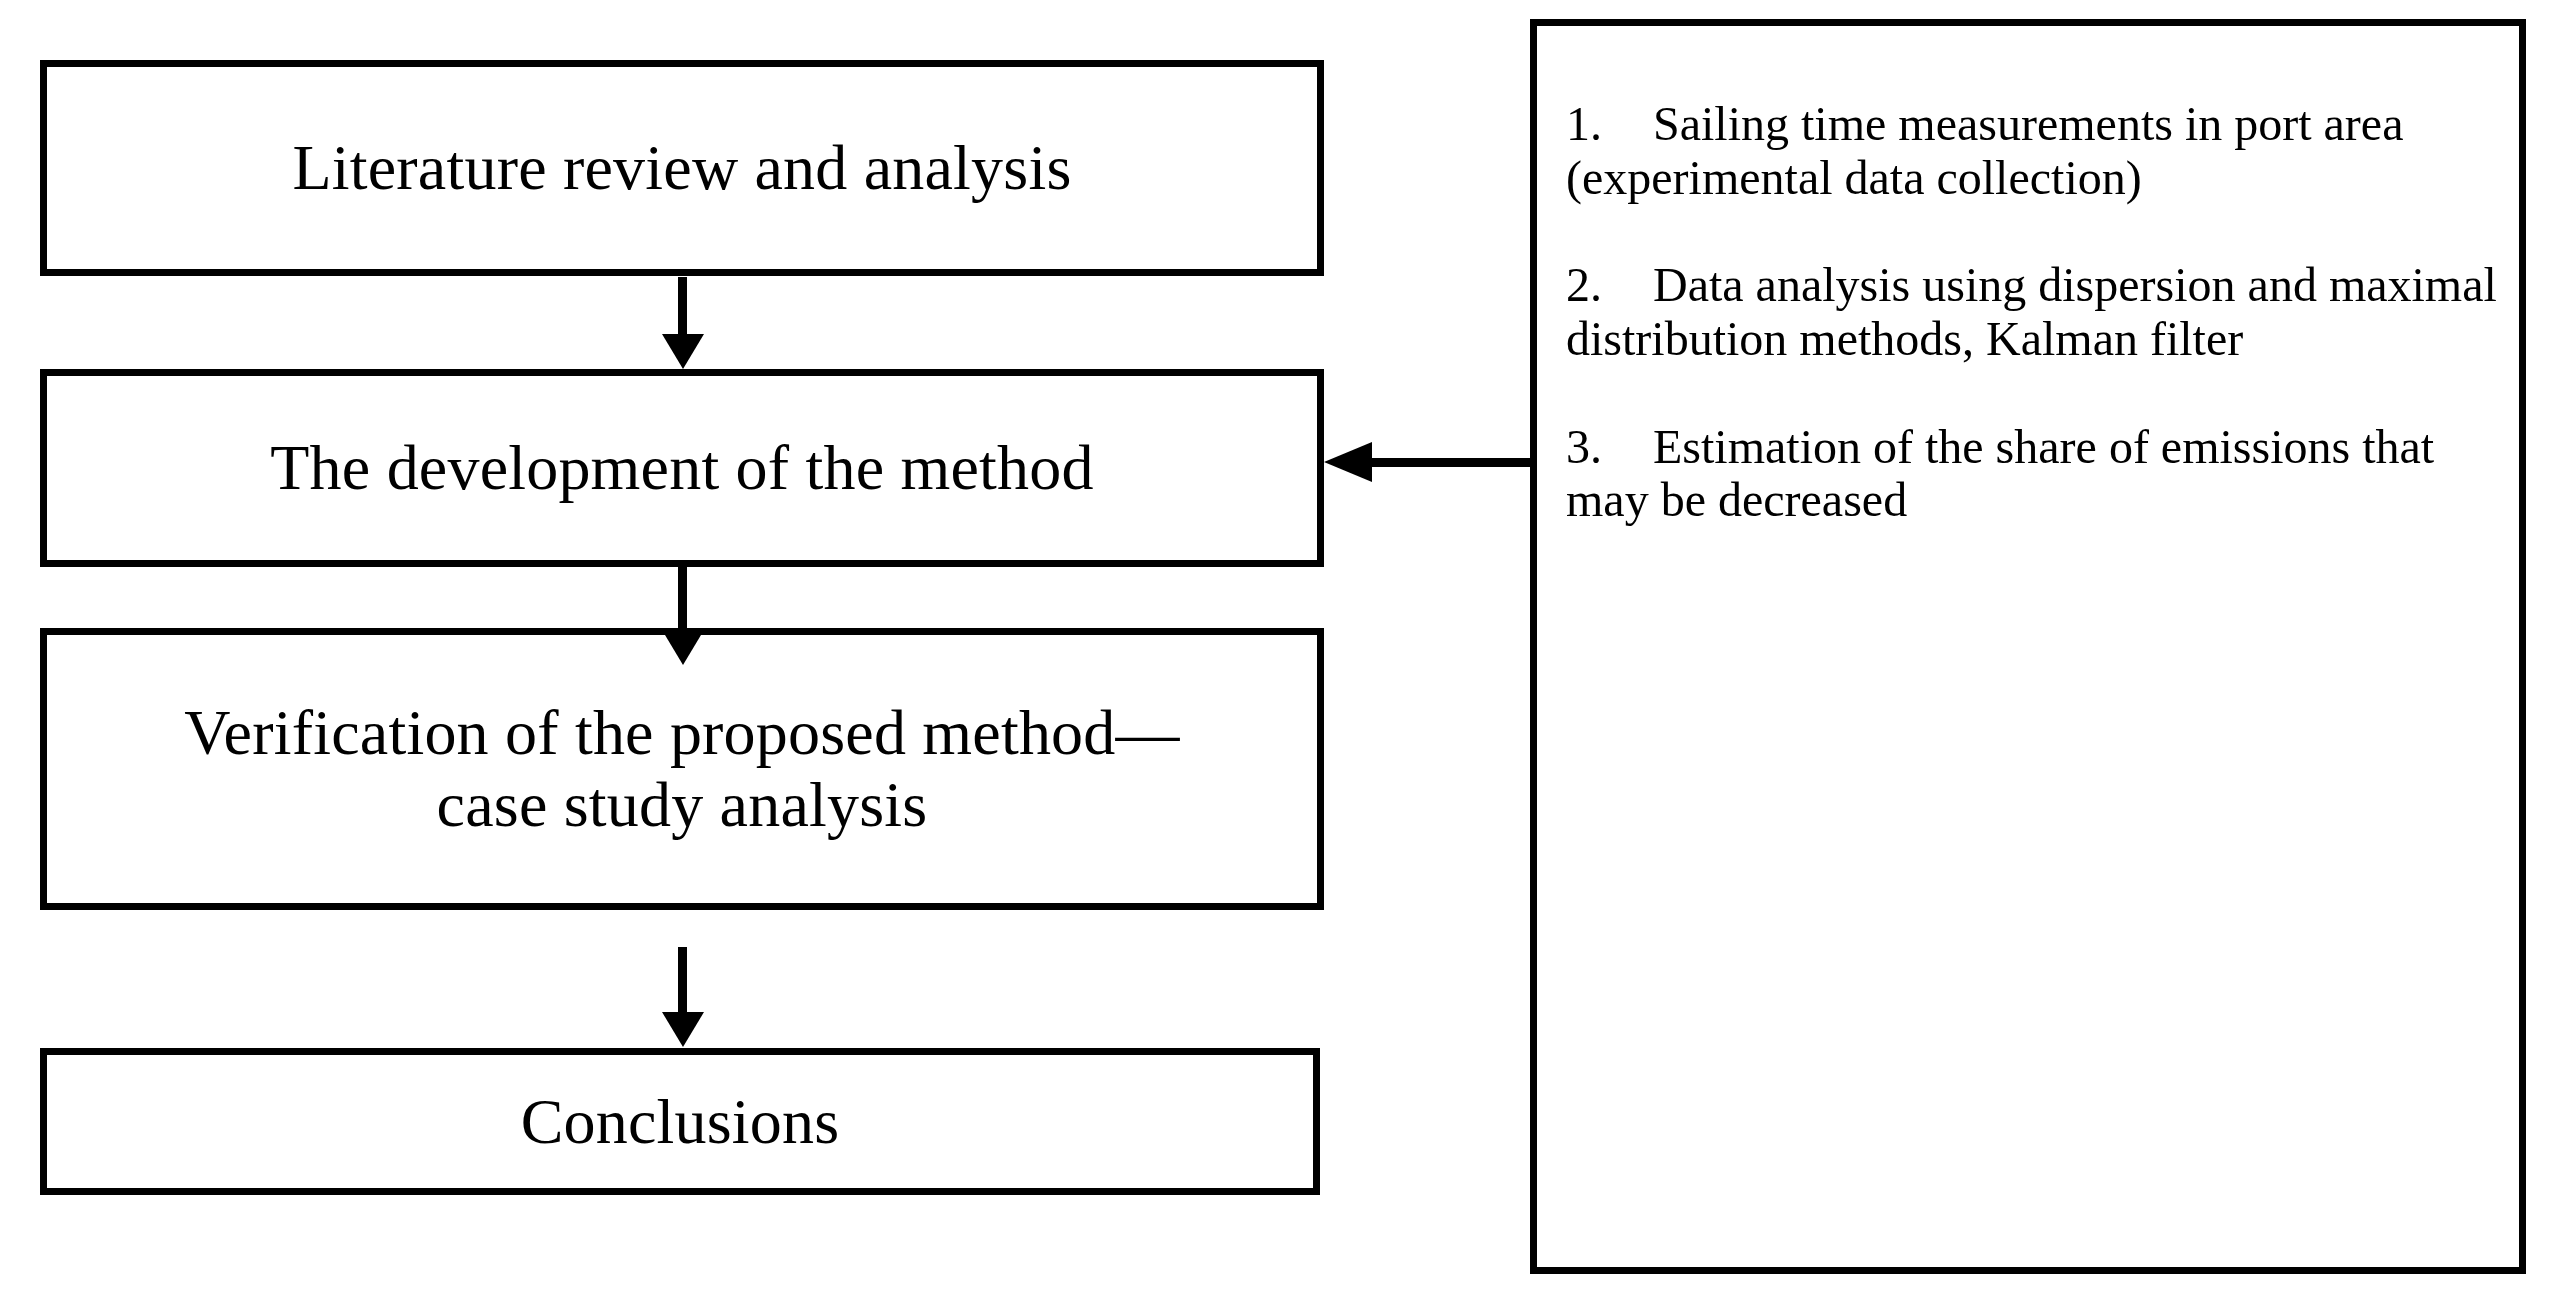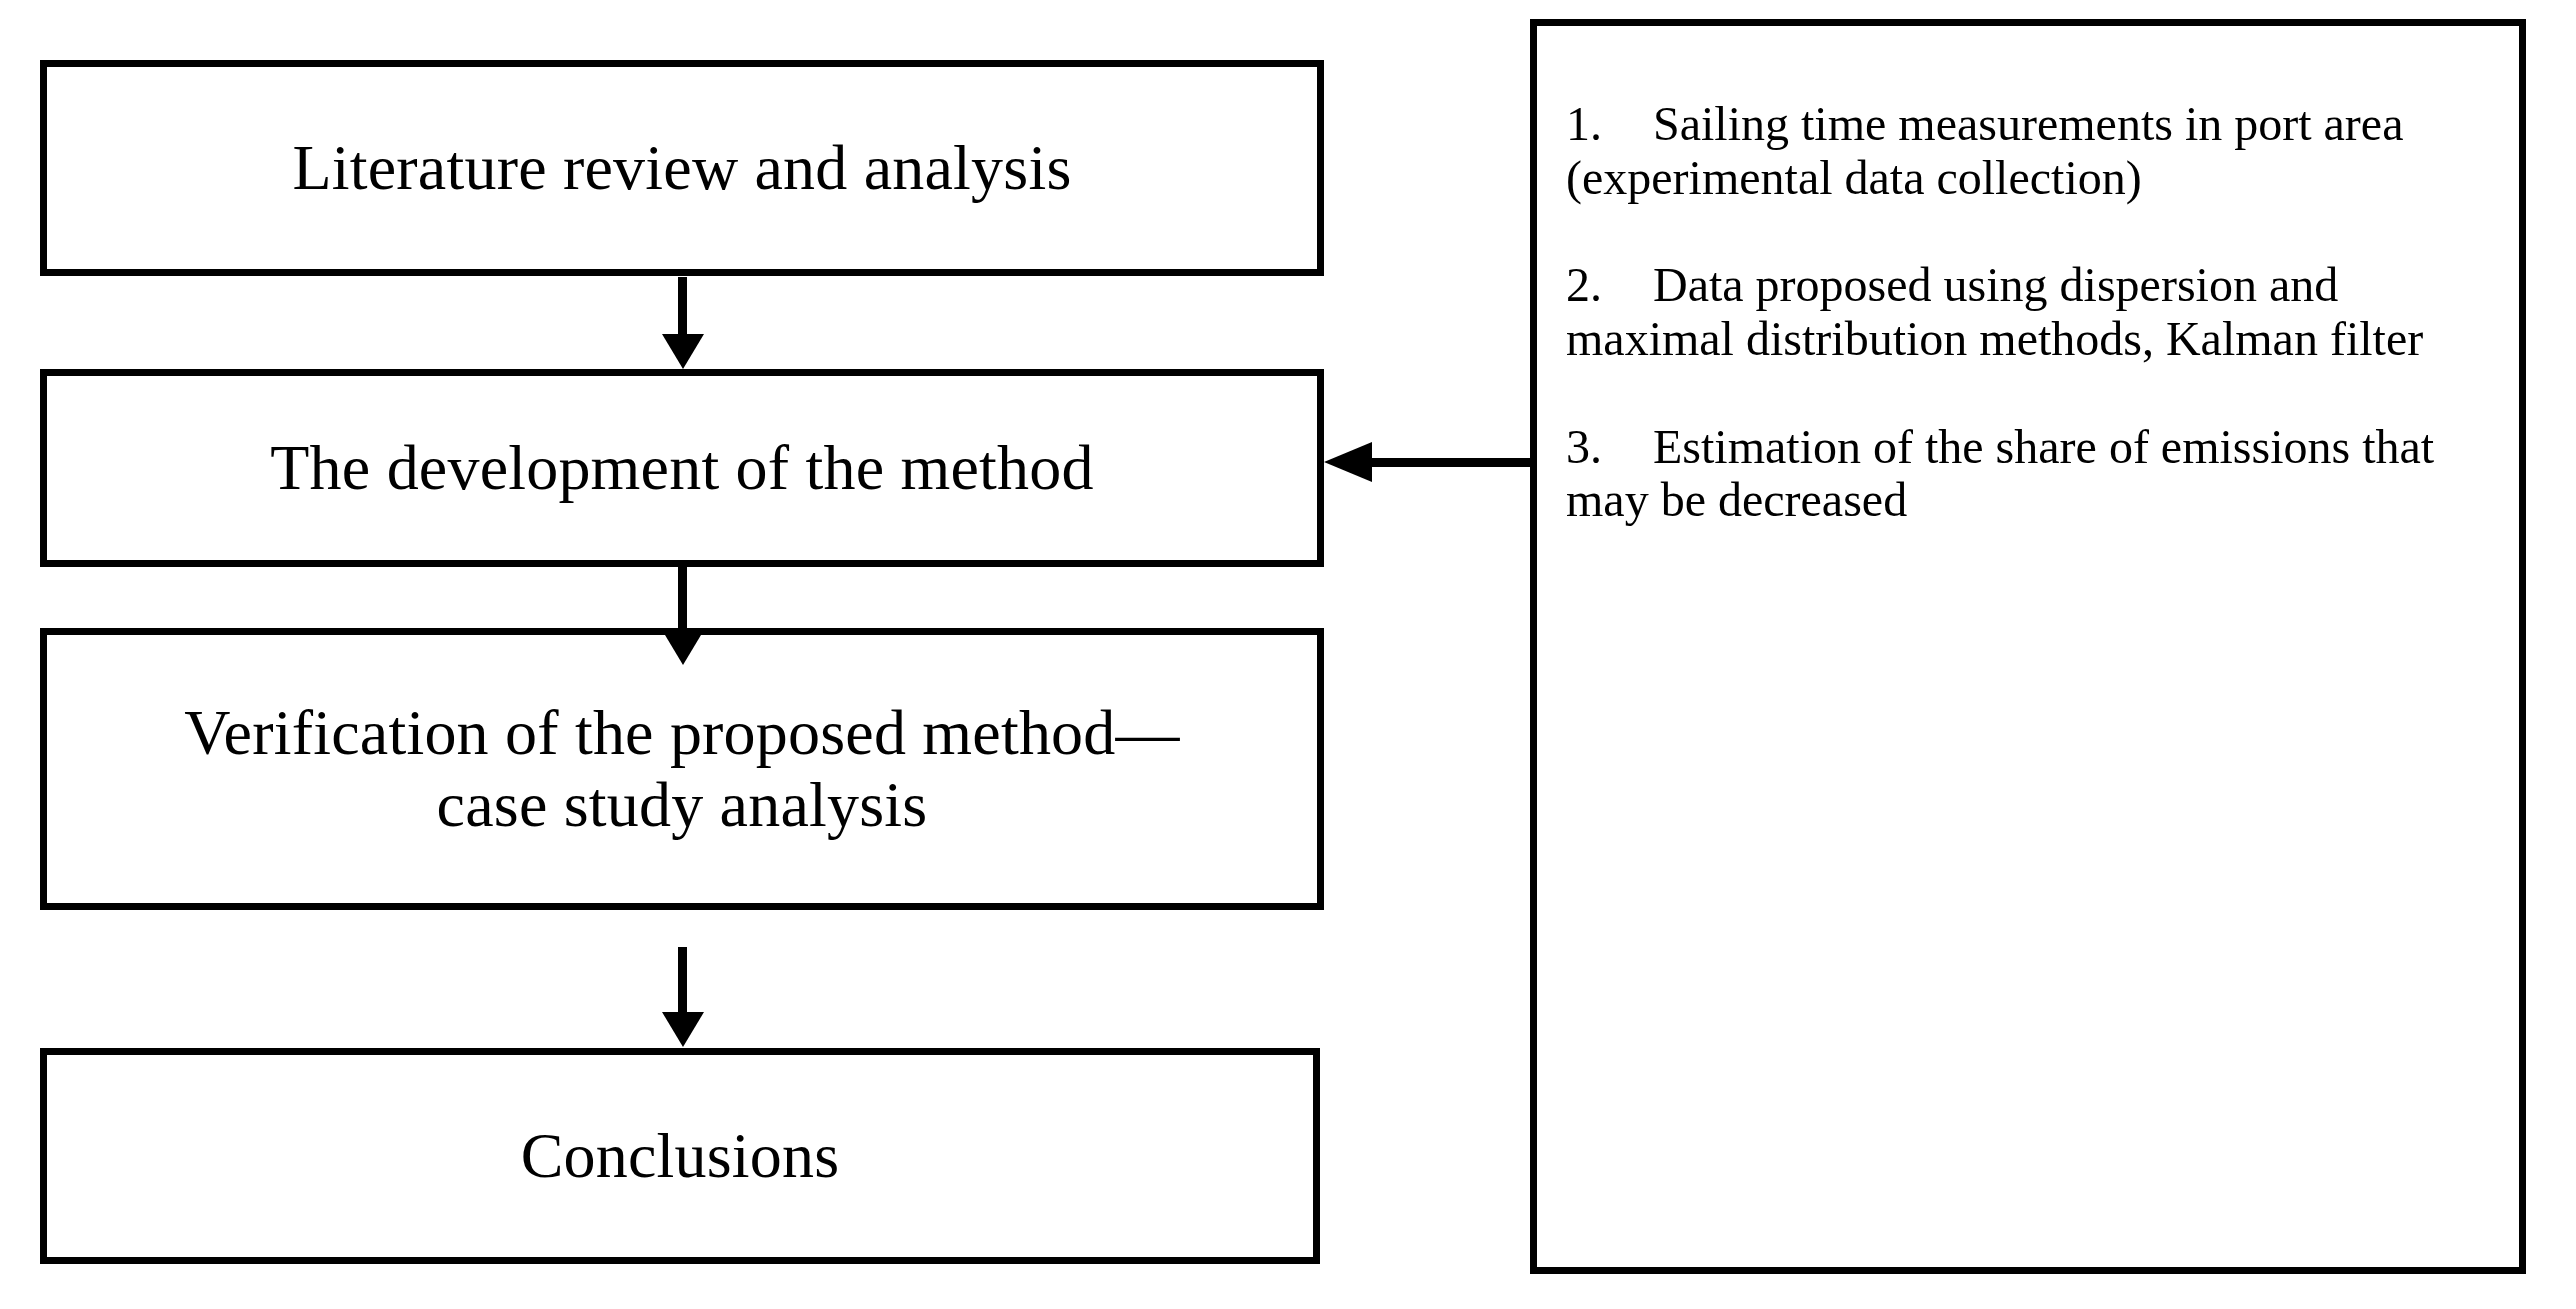--- a/index.html
+++ b/index.html
@@ -32,21 +32,21 @@
     font-size: 64px;
     line-height: 1.12;
     letter-spacing: 0.2px;
     padding: 0 21px;
     white-space: pre-line;
   }
 
   #box-literature { left: 40px;  top: 60px;   width: 1284px; height: 216px; }
   #box-development{ left: 40px;  top: 369px;  width: 1284px; height: 198px; align-items: center; }
   #box-verification{left: 40px;  top: 628px;  width: 1284px; height: 282px; }
-  #box-conclusions{ left: 40px;  top: 1048px; width: 1280px; height: 216px; }
+  #box-conclusions{ left: 40px;  top: 1048px; width: 1280px; height: 147px; }
 
   
   .v-arrow {
     position: absolute;
     width: 42px;
   }
   .v-arrow .shaft {
     position: absolute;
     left: 16px;
     top: 0;
@@ -169,21 +169,21 @@
     <div class="h-head"></div>
   </div>
 
   <div id="tasks-panel">
 
     <div class="task-item">
       <span class="task-num">1.</span><span>Sailing time measurements in port area (experimental data collection)</span>
     </div>
 
     <div class="task-item">
-      <span class="task-num">2.</span><span>Data proposed using dispersion and maximal distribution methods, Kalman filter</span>
+      <span class="task-num">2.</span><span>Data analysis using dispersion and maximal distribution methods, Kalman filter</span>
     </div>
 
     <div class="task-item">
       <span class="task-num">3.</span><span>Estimation of the share of emissions that may be decreased</span>
     </div>
 
   </div>
 
 </div>
 

